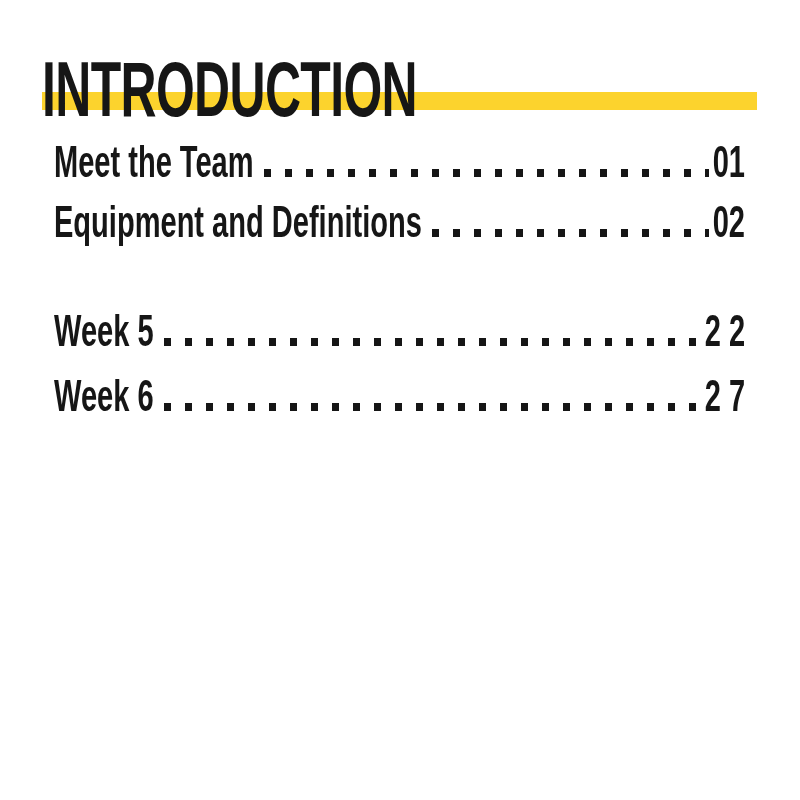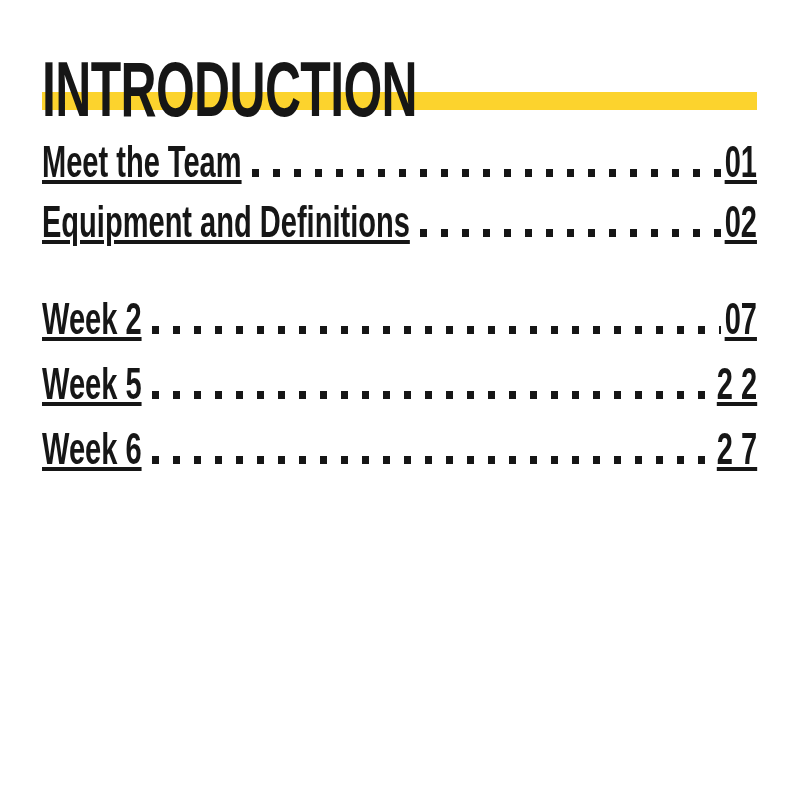--- a/index.html
+++ b/index.html
@@ -36,21 +36,21 @@
   }
   .highlight-bar{
     position:absolute;
     left:0;right:0;
     top:42px;
     height:18px;
     background:var(--yellow);
     z-index:0;
   }
   
-  .toc-list{margin:0;padding:0;text-decoration:underline;}
+  .toc-list{margin:12px;padding:0;}
   .toc-list.intro{margin-top:4px;}
   .toc-list.weeks{margin-top:0;}
   .toc-row{
     display:flex;
     align-items:baseline;
     font-size:44px;
     font-weight:700;
     white-space:nowrap;
   }
   .toc-list.intro .toc-row{height:60px;line-height:60px;}
@@ -92,25 +92,20 @@
       <span class="leader"></span>
       <span class="pagenum from-right" style="transform: scaleX(0.66); transform-origin: right center; margin-left: -16.6441px;">02</span>
     </div>
   </div>
 
   <div class="heading2-spacer"></div>
 
 
   <div class="toc-list weeks">
     <div class="toc-row">
-      <span class="label" style="transform: scaleX(0.66); transform-origin: left center; margin-right: -51.2869px;">Week 2</span>
-      <span class="leader"></span>
-      <span class="pagenum from-right" style="transform: scaleX(0.66); transform-origin: right center; margin-left: -16.6441px;">07</span>
-    </div>
-    <div class="toc-row">
       <span class="label" style="transform: scaleX(0.66); transform-origin: left center; margin-right: -51.2869px;">Week 5</span>
       <span class="leader"></span>
       <span class="pagenum from-right" style="transform: scaleX(0.66); transform-origin: right center; margin-left: -20.7984px;">2 2</span>
     </div>
     <div class="toc-row">
       <span class="label" style="transform: scaleX(0.66); transform-origin: left center; margin-right: -51.2869px;">Week 6</span>
       <span class="leader"></span>
       <span class="pagenum from-right" style="transform: scaleX(0.66); transform-origin: right center; margin-left: -20.7984px;">2 7</span>
     </div>
   </div>

